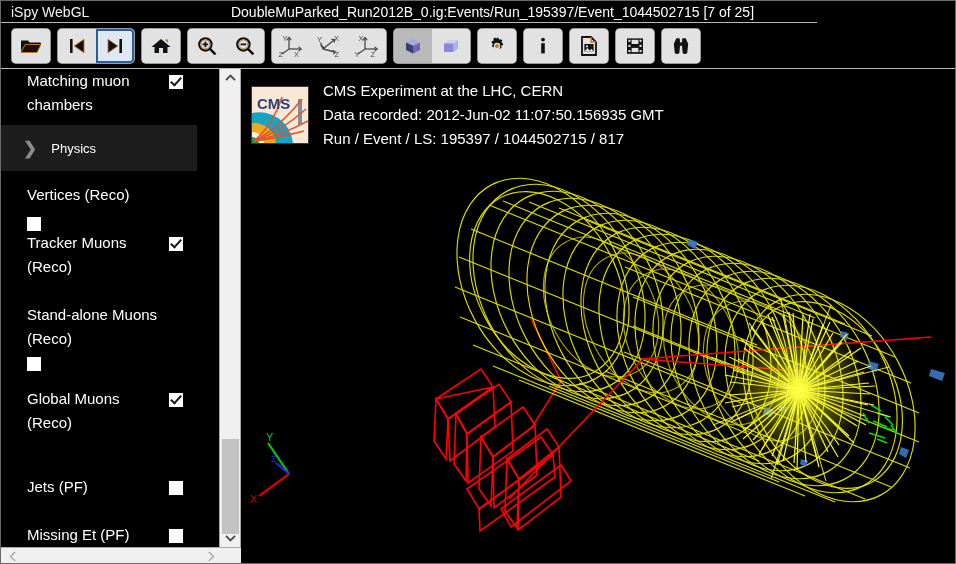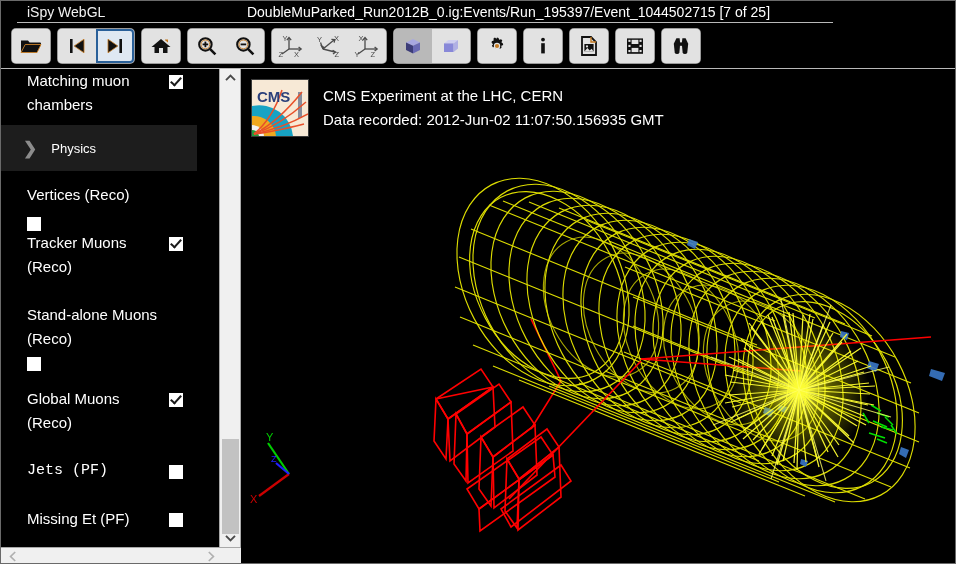--- a/index.html
+++ b/index.html
@@ -11,21 +11,21 @@
   #app {
     position: relative;
     width: 956px; height: 564px;
     overflow: hidden;
     background: #000;
     border: 1px solid #6a6a6a;
   }
 
   
   #titlebar {
-    position: absolute; left: 16px; top: 0;
+    position: absolute; left: 0; top: 0;
     width: 816px; height: 22px;
     background: #000;
     border-bottom: 1px solid #b9b9b9;
   }
   #app-name {
     position: absolute; left: 10px; top: 2px;
     color: #f2f2f2; font-size: 14px; line-height: 18px;
     white-space: nowrap;
   }
   #doc-title {
@@ -441,21 +441,21 @@
       <div class="sb-row" style="margin-top:24px;flex-direction:column;">
         <div class="sb-label">Stand-alone Muons (Reco)</div>
         <div class="sb-check"></div>
       </div>
 
       <div class="sb-row" style="margin-top:16px;">
         <div class="sb-label">Global Muons (Reco)</div>
         <div class="sb-check checked"></div>
       </div>
 
-      <div class="sb-row" style="margin-top:24px;min-height:24px;font-family:Liberation Mono, monospace;">
+      <div class="sb-row" style="margin-top:40px;min-height:24px;">
         <div class="sb-label">Jets (PF)</div>
         <div class="sb-check"></div>
       </div>
 
       <div class="sb-row" style="margin-top:24px;min-height:24px;">
         <div class="sb-label">Missing Et (PF)</div>
         <div class="sb-check"></div>
       </div>
 
     </div>
@@ -741,17 +741,18 @@
             <path d="M2 54 C22 50, 38 44, 56 34"></path>
             <path d="M2 54 C20 52, 36 48, 52 44"></path>
             <path d="M2 54 C14 44, 24 28, 30 10"></path>
           </g>
           <text x="5" y="22" font-family="Liberation Sans, sans-serif" font-size="15" font-weight="bold" fill="#2a3f7a">CMS</text>
         </svg>
       </div>
       <div id="info-lines">
         <div class="info-line">CMS Experiment at the LHC, CERN</div>
         <div class="info-line">Data recorded: 2012-Jun-02 11:07:50.156935 GMT</div>
+        <div class="info-line">Run / Event / LS: 195397 / 1044502715 / 817</div>
       </div>
     </div>
   </div>
 
 </div>
 
 </body></html>

